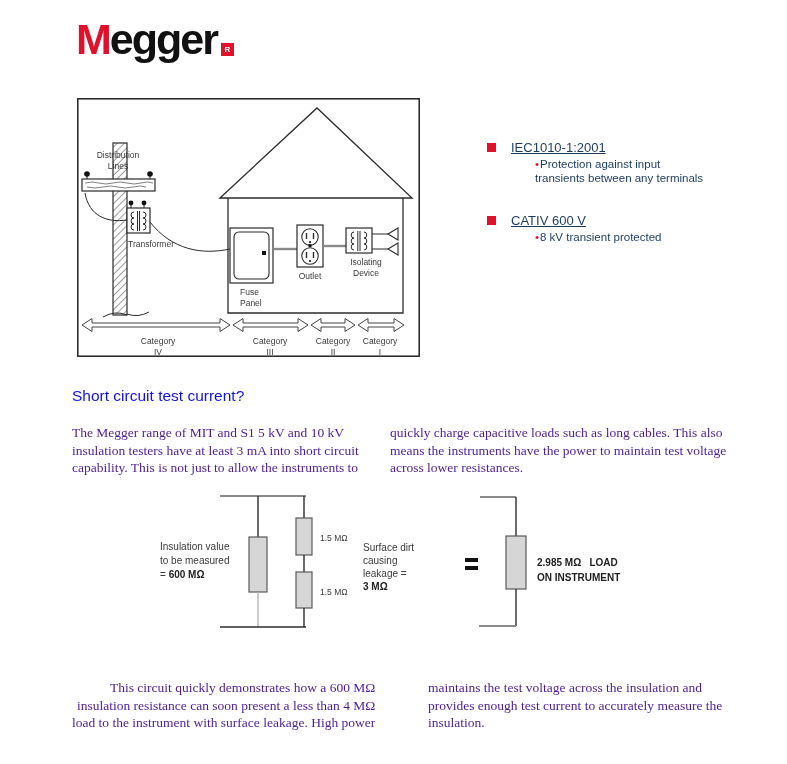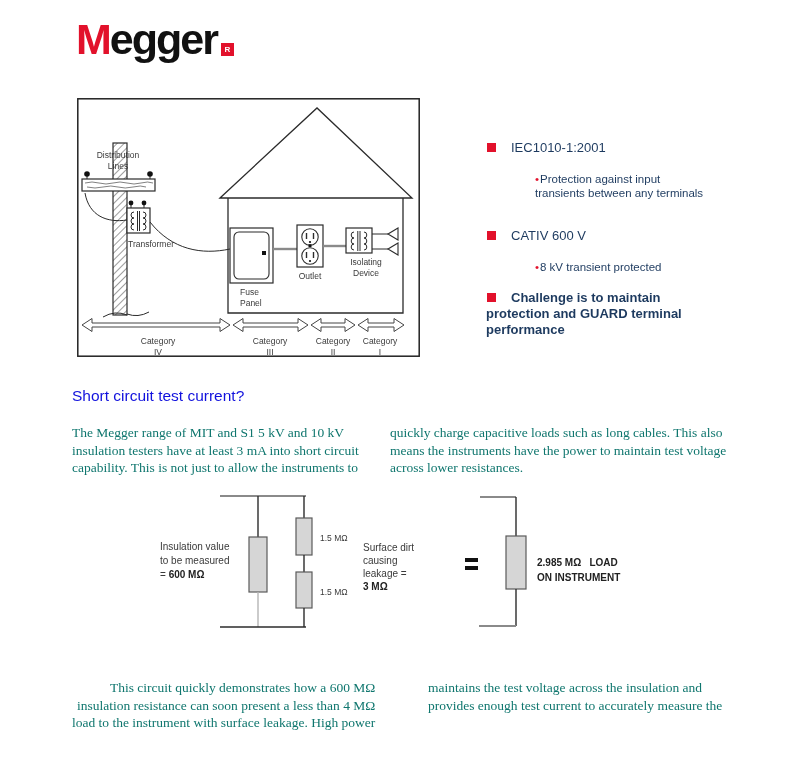--- a/index.html
+++ b/index.html
@@ -9,36 +9,36 @@
   
   .logo{position:absolute;left:76px;top:18px;font-weight:bold;font-size:43px;
         letter-spacing:-2px;color:#111;line-height:1;white-space:nowrap;}
   .logo .m{color:#e2112b;}
   .logo .rmark{display:inline-block;width:13px;height:13px;background:#e2112b;color:#fff;
         font-size:8px;font-weight:bold;text-align:center;line-height:13px;letter-spacing:0;
         vertical-align:2px;margin-left:4px;}
 
   
   .bullets{position:absolute;left:486px;top:140px;width:300px;color:#1d3a5f;}
-  .b-row{display:flex;align-items:flex-start;}
+  .b-row{display:flex;align-items:flex-start;text-decoration:underline;}
   .sq{flex:0 0 auto;width:9px;height:9px;background:#e2112b;margin:3px 15px 0 1px;}
   .b-title{font-size:13px;line-height:15px;}
-  .b-subs{margin-left:49px;margin-top:18px;font-size:11.5px;line-height:13.5px;}
+  .b-subs{margin-left:49px;margin-top:3px;font-size:11.5px;line-height:13.5px;}
   .dot{color:#e2112b;margin-right:1px;}
   .b-gap1{margin-top:28px;}
   .b-gap2{margin-top:15px;}
   .b3-line{font-size:13px;font-weight:bold;line-height:16px;}
   .sq-inline{display:inline-block;width:9px;height:9px;background:#e2112b;
         margin:0 15px 0 1px;}
 
   
   .heading{position:absolute;left:72px;top:387px;font-size:15.5px;font-weight:normal;
         color:#1111dd;}
   .para{position:absolute;font-family:"Liberation Serif",serif;font-size:13.5px;
-        line-height:17.5px;color:#0f766e;white-space:nowrap;}
+        line-height:17.5px;color:#4c1d95;white-space:nowrap;}
   .p-tl{left:72px;top:424px;}
   .p-tr{left:390px;top:424px;}
   .p-bl{left:72px;top:679px;text-align:right;}
   .p-br{left:428px;top:679px;}
 
   
   svg{position:absolute;overflow:visible;}
   .d-label{font-family:"Liberation Sans",sans-serif;font-size:8.5px;fill:#3a3a3a;}
   .c-label{font-family:"Liberation Sans",sans-serif;font-size:10px;fill:#3a3a3a;}
   .c-small{font-family:"Liberation Sans",sans-serif;font-size:8.5px;fill:#3a3a3a;}
@@ -169,25 +169,20 @@
     </div>
 
     <div class="b-row b-gap1">
       <span class="sq"></span>
       <span class="b-title">CATIV 600 V</span>
     </div>
     <div class="b-subs">
       <div><span class="dot">•</span><span>8 kV transient protected</span></div>
     </div>
 
-    <div class="b-gap2">
-      <div class="b3-line"><span class="sq-inline"></span><span>Challenge is to maintain</span></div>
-      <div class="b3-line">protection and GUARD terminal</div>
-      <div class="b3-line">performance</div>
-    </div>
   </div>
 
   <div class="heading">Short circuit test current?</div>
 
   <div class="para p-tl">
     <div>The Megger range of MIT and S1 5 kV and 10 kV</div>
     <div>insulation testers have at least 3 mA into short circuit</div>
     <div>capability. This is not just to allow the instruments to</div>
   </div>
   <div class="para p-tr">
@@ -236,15 +231,16 @@
   </svg>
 
   <div class="para p-bl">
     <div>This circuit quickly demonstrates how a 600 MΩ</div>
     <div>insulation resistance can soon present a less than 4 MΩ</div>
     <div>load to the instrument with surface leakage. High power</div>
   </div>
   <div class="para p-br">
     <div>maintains the test voltage across the insulation and</div>
     <div>provides enough test current to accurately measure the</div>
+    <div>insulation.</div>
   </div>
 
 </div>
 
 </body></html>

